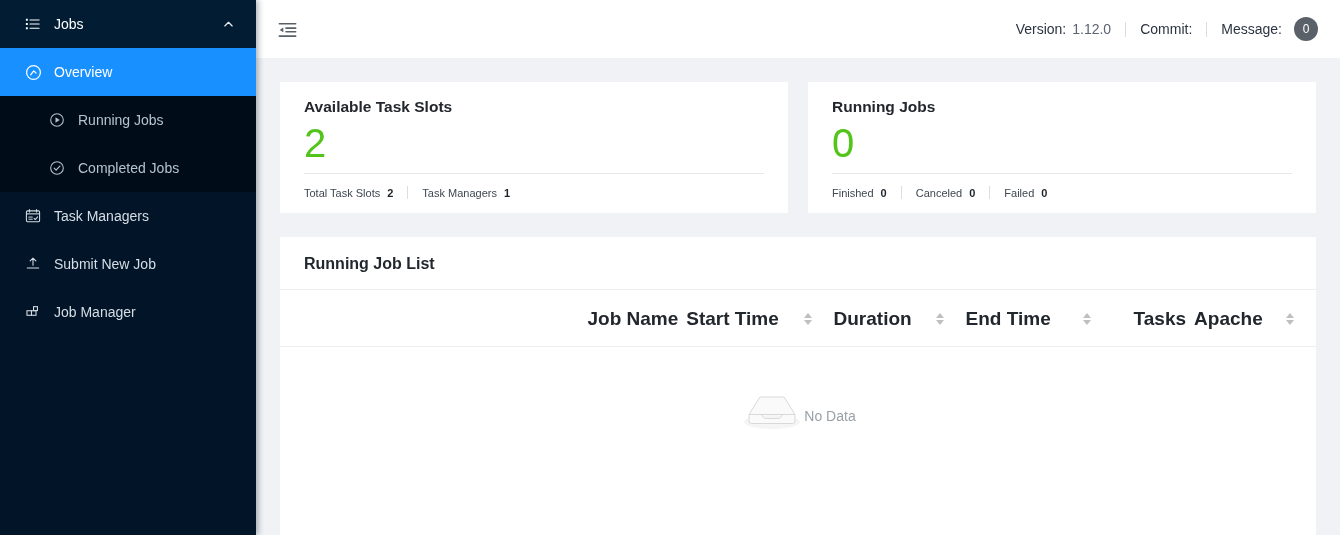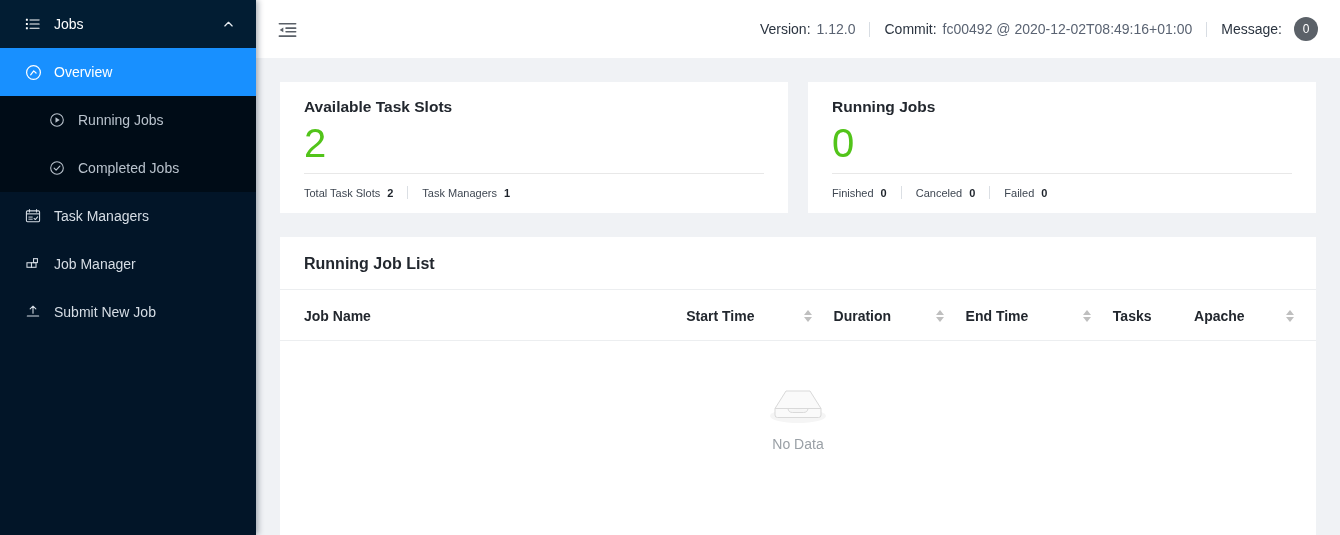--- a/index.html
+++ b/index.html
@@ -217,22 +217,22 @@
     color: #22272e;
     font-weight: bold;
   }
 
   table.jobs {
     width: 100%;
     border-collapse: collapse;
     table-layout: fixed;
   }
   table.jobs th {
-    text-align: left;
-    font-size: 14px;
+    text-align: right;
+    font-size: 19px;
     font-weight: bold;
     color: #22272e;
     padding: 18px 8px 16px 0;
     border-bottom: 1px solid #eceef0;
     white-space: nowrap;
   }
   table.jobs th:first-child { padding-left: 24px; }
   .th-inner { display: flex; align-items: center; justify-content: space-between; }
   .sorter {
     display: inline-flex;
@@ -246,21 +246,21 @@
     display: block;
     width: 0; height: 0;
     border-left: 4.5px solid transparent;
     border-right: 4.5px solid transparent;
   }
   .sorter i.up { border-bottom: 5px solid #bfbfbf; margin-bottom: 2.5px; }
   .sorter i.dn { border-top: 5px solid #bfbfbf; }
 
   .empty {
     display: flex;
-    flex-direction: column;
+    flex-direction: row;
     align-items: center;
     justify-content: center;
     padding-top: 42px;
   }
   .empty-label {
     font-size: 14px;
     color: #9aa0a6;
     margin-top: 8px;
   }
 </style>
@@ -335,38 +335,38 @@
             <path d="M4.3 10.2 H8.2 M4.3 12.6 H8.2" stroke="#d6dde5" stroke-width="1.1" stroke-linecap="round"></path>
             <path d="M10.2 11.6 L11.6 13 L14.2 9.9" fill="none" stroke="#d6dde5" stroke-width="1.2" stroke-linecap="round" stroke-linejoin="round"></path>
           </svg>
         </span>
         <span class="nav-label">Task Managers</span>
       </div>
 
       <div class="nav-item">
         <span class="nav-ico">
           <svg viewBox="0 0 18 18" width="16" height="16">
+            <path d="M9 2.4 V10.4 M5.8 5.6 L9 2.4 L12.2 5.6" fill="none" stroke="#d6dde5" stroke-width="1.2" stroke-linecap="round" stroke-linejoin="round"></path>
+            <path d="M2.6 13.6 H15.4" stroke="#d6dde5" stroke-width="1.2" stroke-linecap="round"></path>
+          </svg>
+        </span>
+        <span class="nav-label">Submit New Job</span>
+      </div>
+
+      <div class="nav-item">
+        <span class="nav-ico">
+          <svg viewBox="0 0 18 18" width="16" height="16">
             <g fill="none" stroke="#d6dde5" stroke-width="1.2">
               <rect x="2.2" y="7.6" width="5.1" height="5.1"></rect>
               <rect x="7.3" y="7.6" width="5.1" height="5.1"></rect>
               <rect x="9.6" y="3" width="4.4" height="4.4"></rect>
             </g>
           </svg>
         </span>
         <span class="nav-label">Job Manager</span>
-      </div>
-
-      <div class="nav-item">
-        <span class="nav-ico">
-          <svg viewBox="0 0 18 18" width="16" height="16">
-            <path d="M9 2.4 V10.4 M5.8 5.6 L9 2.4 L12.2 5.6" fill="none" stroke="#d6dde5" stroke-width="1.2" stroke-linecap="round" stroke-linejoin="round"></path>
-            <path d="M2.6 13.6 H15.4" stroke="#d6dde5" stroke-width="1.2" stroke-linecap="round"></path>
-          </svg>
-        </span>
-        <span class="nav-label">Submit New Job</span>
       </div>
 
     </nav>
   </aside>
 
   <div class="main">
 
     <header class="topbar">
       <div class="fold-btn">
         <svg viewBox="0 0 22 22" width="21" height="21">
@@ -380,21 +380,20 @@
         </svg>
       </div>
 
       <div class="topbar-spacer"></div>
 
       <div class="topbar-info">
         <span class="ti-key">Version:</span>
         <span class="ti-val">1.12.0</span>
         <span class="ti-sep"></span>
         <span class="ti-key">Commit:</span>
-        <span class="ti-val">fc00492 @ 2020-12-02T08:49:16+01:00</span>
         <span class="ti-sep"></span>
         <span class="ti-key">Message:</span>
         <span class="msg-badge">0</span>
       </div>
     </header>
 
     <div class="content">
 
       <div class="card-row">
 

